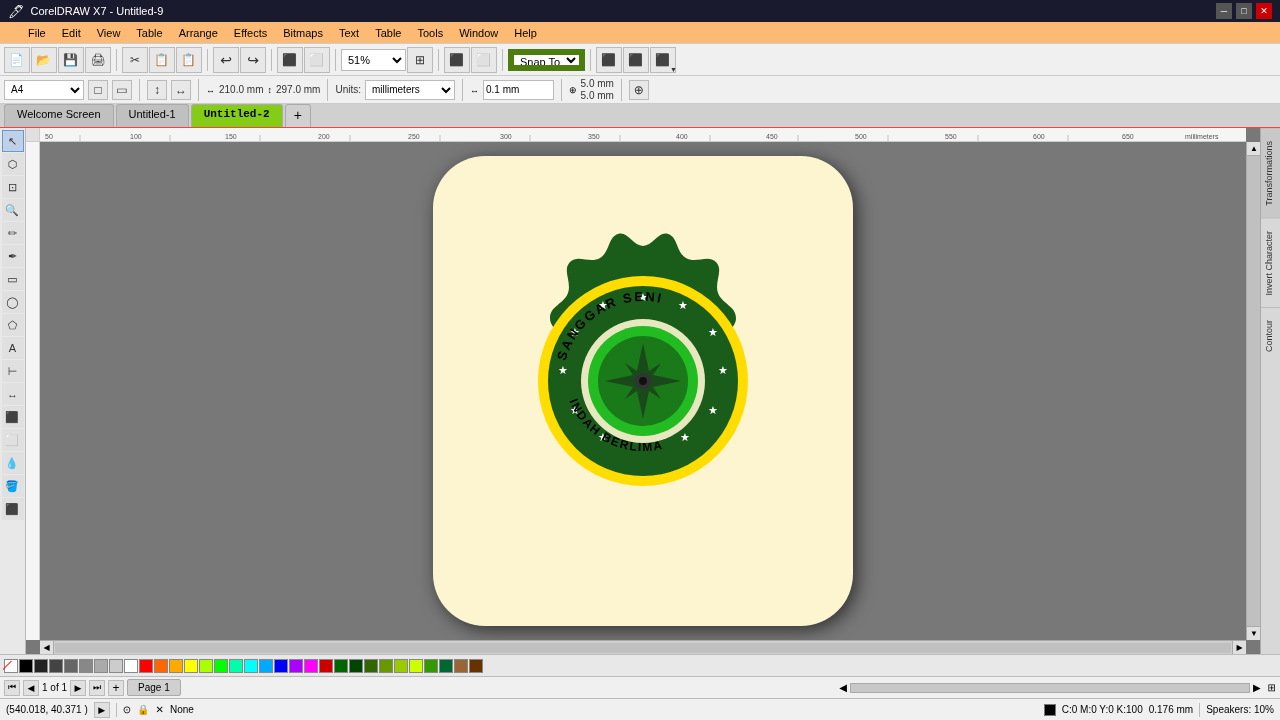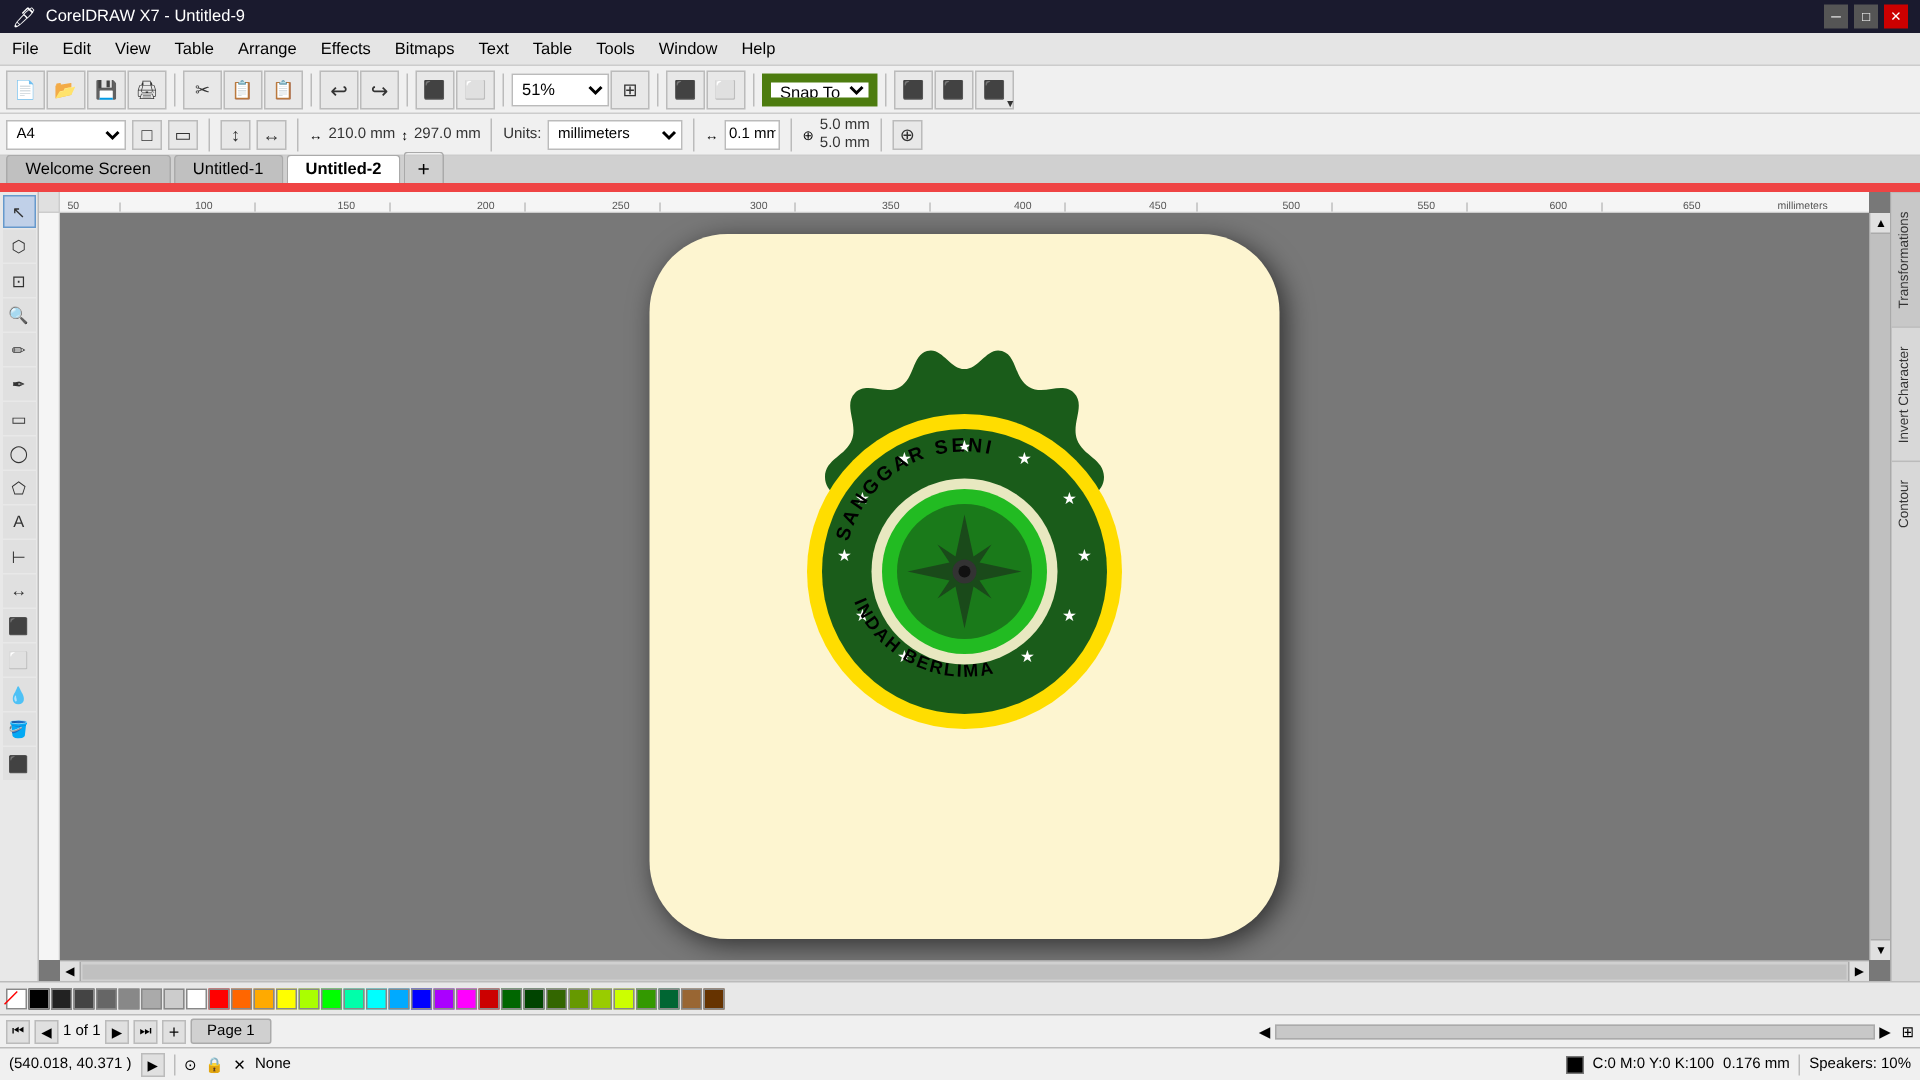--- a/index.html
+++ b/index.html
@@ -15,25 +15,25 @@
       color: #fff;
       font-size: 11px;
       justify-content: space-between;
     }
     #title-bar .title { display: flex; align-items: center; gap: 6px; }
     #title-bar .win-controls { display: flex; gap: 4px; }
     #title-bar .win-btn { width: 16px; height: 16px; background: #555; border: none; color: #fff; font-size: 9px; cursor: pointer; display: flex; align-items: center; justify-content: center; }
 
     
     #menu-bar {
-      background: #e5e5e5;
+      background: #fdba74;
       height: 22px;
       display: flex;
       align-items: center;
-      padding: 0 0;
+      padding: 0 20px;
       border-bottom: 1px solid #ccc;
     }
     .menu-item {
       padding: 2px 8px;
       cursor: pointer;
       font-size: 11px;
       color: #000;
     }
 
     
@@ -87,35 +87,34 @@
       height: 20px; font-size: 10px;
       border: 1px solid #bbb; background: #fff; padding: 0 2px; width: 65px;
     }
     .prop-label { font-size: 10px; color: #333; }
 
     
     #tab-bar {
       background: #d0d0d0;
       height: 24px;
       display: flex;
-      align-items: flex-end;
       padding: 0 4px;
-      border-bottom: 6px solid #ef4444;
+      border-bottom: 1px solid #ef4444;
     }
     .tab {
       padding: 3px 12px;
       background: #c0c0c0;
       border: 1px solid #aaa;
       border-bottom: none;
       font-size: 11px;
       cursor: pointer;
       margin-right: 2px;
       border-radius: 3px 3px 0 0;
     }
-    .tab.active { background: #ffffff; font-weight: bold; }
+    .tab.active { background: #84cc16; font-weight: bold; font-family: Liberation Mono, monospace; }
     .tab-add { padding: 3px 8px; background: none; border: 1px solid #aaa; border-bottom: none; cursor: pointer; font-size: 14px; line-height: 1; border-radius: 3px 3px 0 0; }
 
     
     #main {
       display: flex;
       height: calc(720px - 22px - 22px - 32px - 28px - 24px - 24px - 24px);
     }
 
     
     #left-toolbar {
@@ -320,21 +319,21 @@
   <span class="prop-label">210.0 mm</span>
   <span style="font-size:9px;">↕</span>
   <span class="prop-label">297.0 mm</span>
   <div class="tb-sep"></div>
   <span class="prop-label">Units:</span>
   <select class="prop-select" style="width:90px;">
     <option>millimeters</option>
   </select>
   <div class="tb-sep"></div>
   <span style="font-size:9px;">↔</span>
-  <input class="prop-input" value="0.1 mm" style="width: 37px;">
+  <input class="prop-input" value="0.1 mm" style="width: 71px;">
   <div class="tb-sep"></div>
   <span style="font-size:9px;">⊕</span>
   <div style="display:flex;flex-direction:column;gap:1px;">
     <span class="prop-label">5.0 mm</span>
     <span class="prop-label">5.0 mm</span>
   </div>
   <div class="tb-sep"></div>
   <button class="tb-btn" style="width:20px;height:20px;">⊕</button>
 </div>
 

